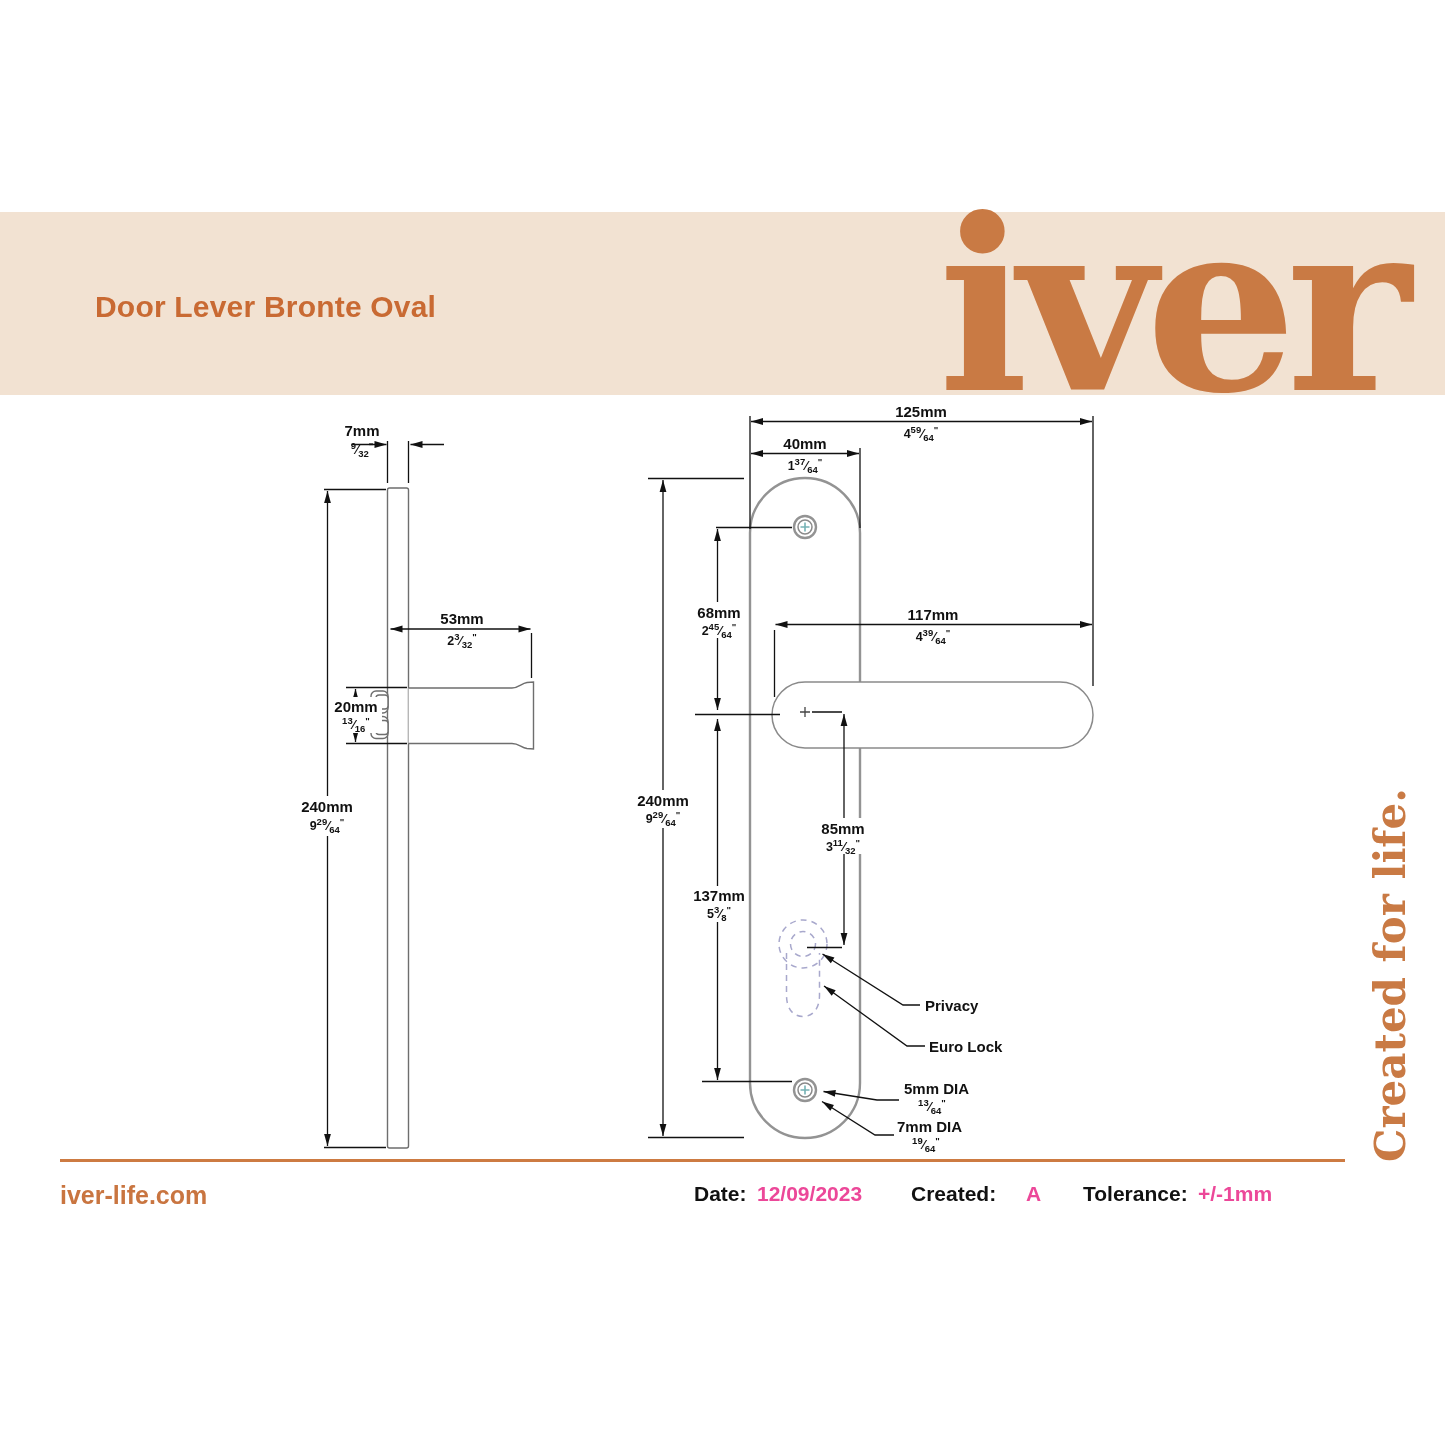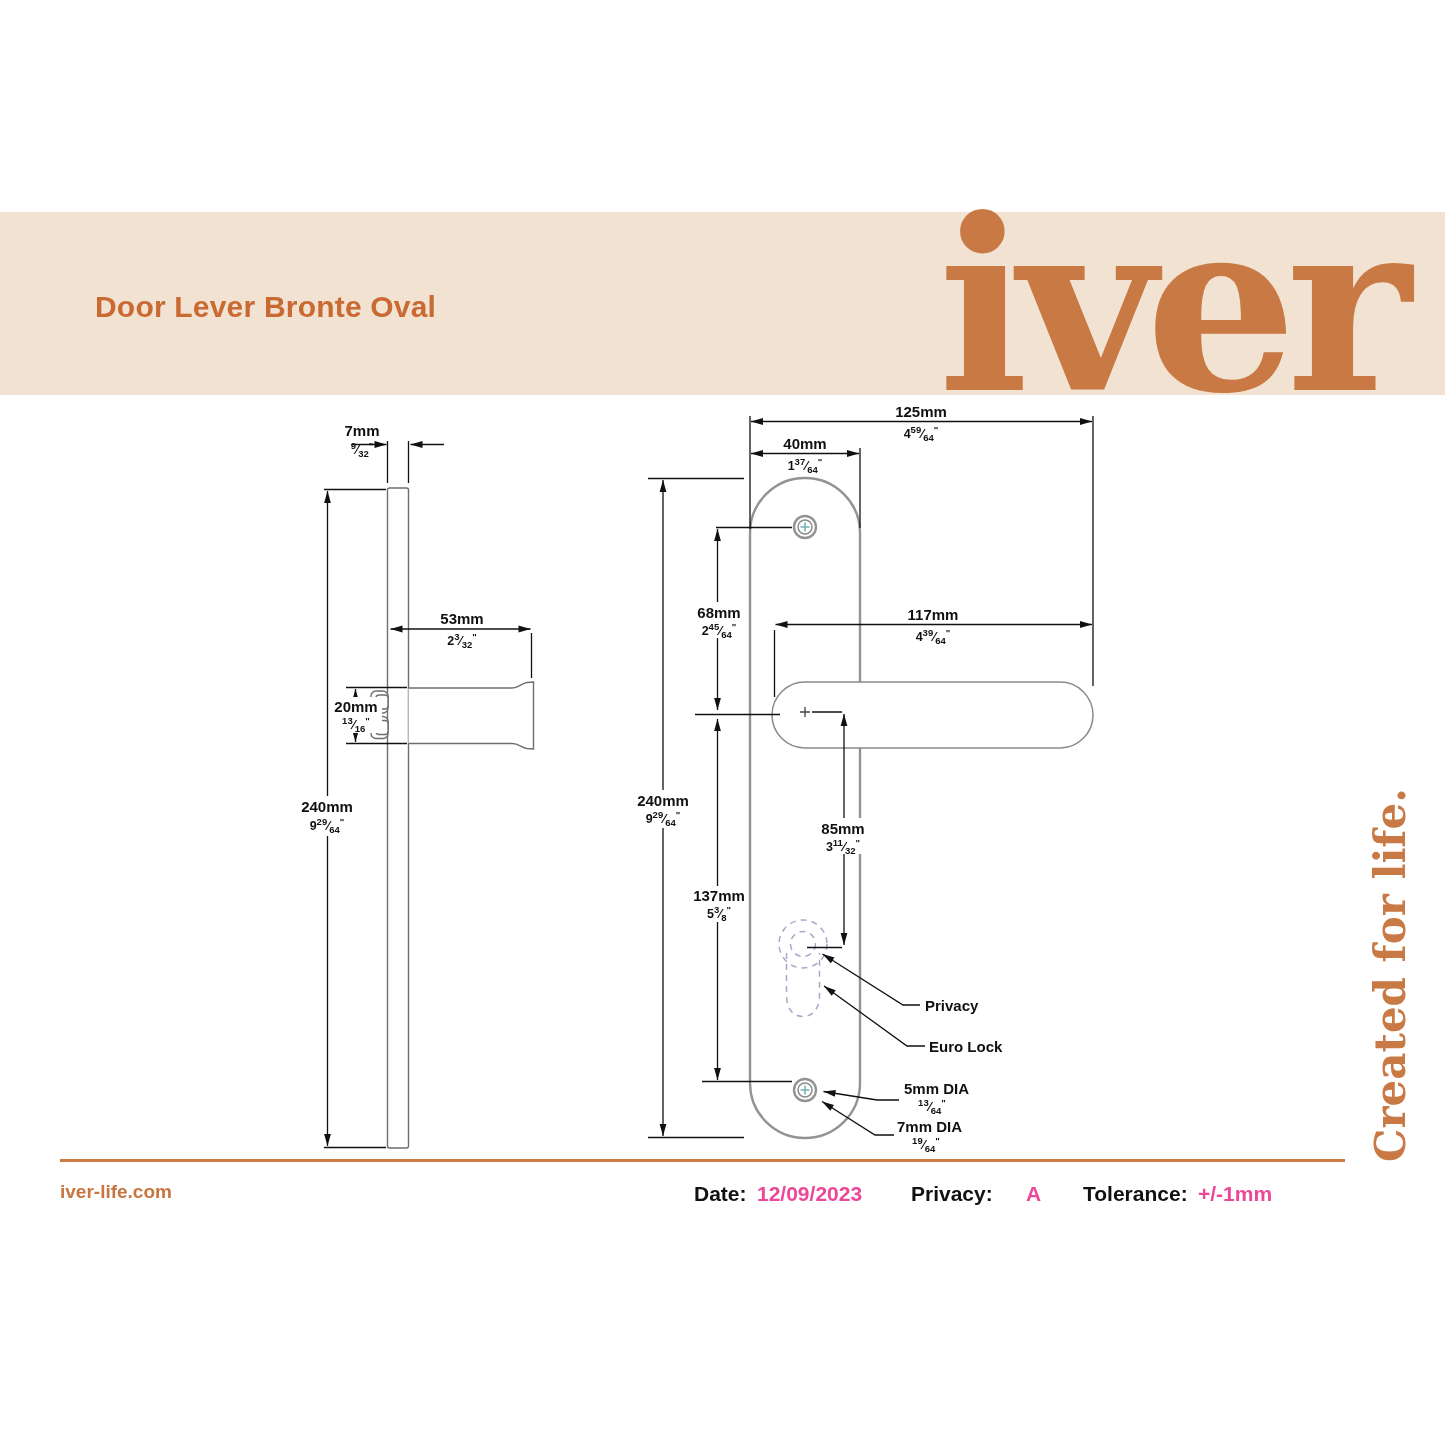--- a/index.html
+++ b/index.html
@@ -10,21 +10,21 @@
   #title{position:absolute;left:53px;top:290px;font-size:30px;font-weight:bold;color:#c96a33;
          letter-spacing:.2px;margin-left:42px;}
   #logo{position:absolute;right:44px;top:188px;font-family:"DejaVu Serif","Liberation Serif",serif;
         font-weight:bold;font-size:238px;line-height:1;color:#c97a44;letter-spacing:-0.045em;text-align:right;}
   
   #tagline{position:absolute;left:1366px;top:1162px;transform-origin:0 0;transform:rotate(-90deg);
            white-space:nowrap;font-family:"DejaVu Serif","Liberation Serif",serif;font-weight:bold;
            font-size:42px;color:#c97a44;}
   
   #divider{position:absolute;left:60px;top:1159px;width:1285px;height:3px;background:#cd7b42;}
-  #site{position:absolute;left:60px;top:1181px;font-size:19px;font-weight:bold;color:#c97540;}
+  #site{position:absolute;left:60px;top:1181px;font-size:25px;font-weight:bold;color:#c97540;}
   .ft{position:absolute;top:1182px;font-size:21px;font-weight:bold;color:#111;}
   .ft.orange{color:#ec4899;}
   
   svg{position:absolute;left:0;top:0;}
   svg text{font-family:"Liberation Sans",sans-serif;fill:#111;}
   .dm{font-size:15px;font-weight:bold;}
   .fr{font-size:12.5px;font-weight:bold;}
   .fr .nd{font-size:9.5px;}
   .ln{stroke:#111;stroke-width:1.3;fill:none;}
   .part-l{stroke:#6e6e6e;stroke-width:1.4;fill:#fff;}
@@ -190,18 +190,18 @@
         <text class="dm" x="897" y="1132">7mm DIA</text>
         <text class="fr" x="926" y="1149" text-anchor="middle"><tspan class="nd" dy="-5">19</tspan><tspan dy="5">⁄</tspan><tspan class="nd" dy="3">64</tspan><tspan class="nd" dy="-8">"</tspan></text>
       </g>
     </g>
   </svg>
 
   <div id="divider"></div>
   <div id="site">iver-life.com</div>
   <span class="ft" style="left:694px">Date:</span>
   <span class="ft orange" style="left:757px">12/09/2023</span>
-  <span class="ft" style="left:911px">Privacy:</span>
+  <span class="ft" style="left:911px">Created:</span>
   <span class="ft orange" style="left:1026px">A</span>
   <span class="ft" style="left:1083px">Tolerance:</span>
   <span class="ft orange" style="left:1198px">+/-1mm</span>
 
 </div>
 
 </body></html>

